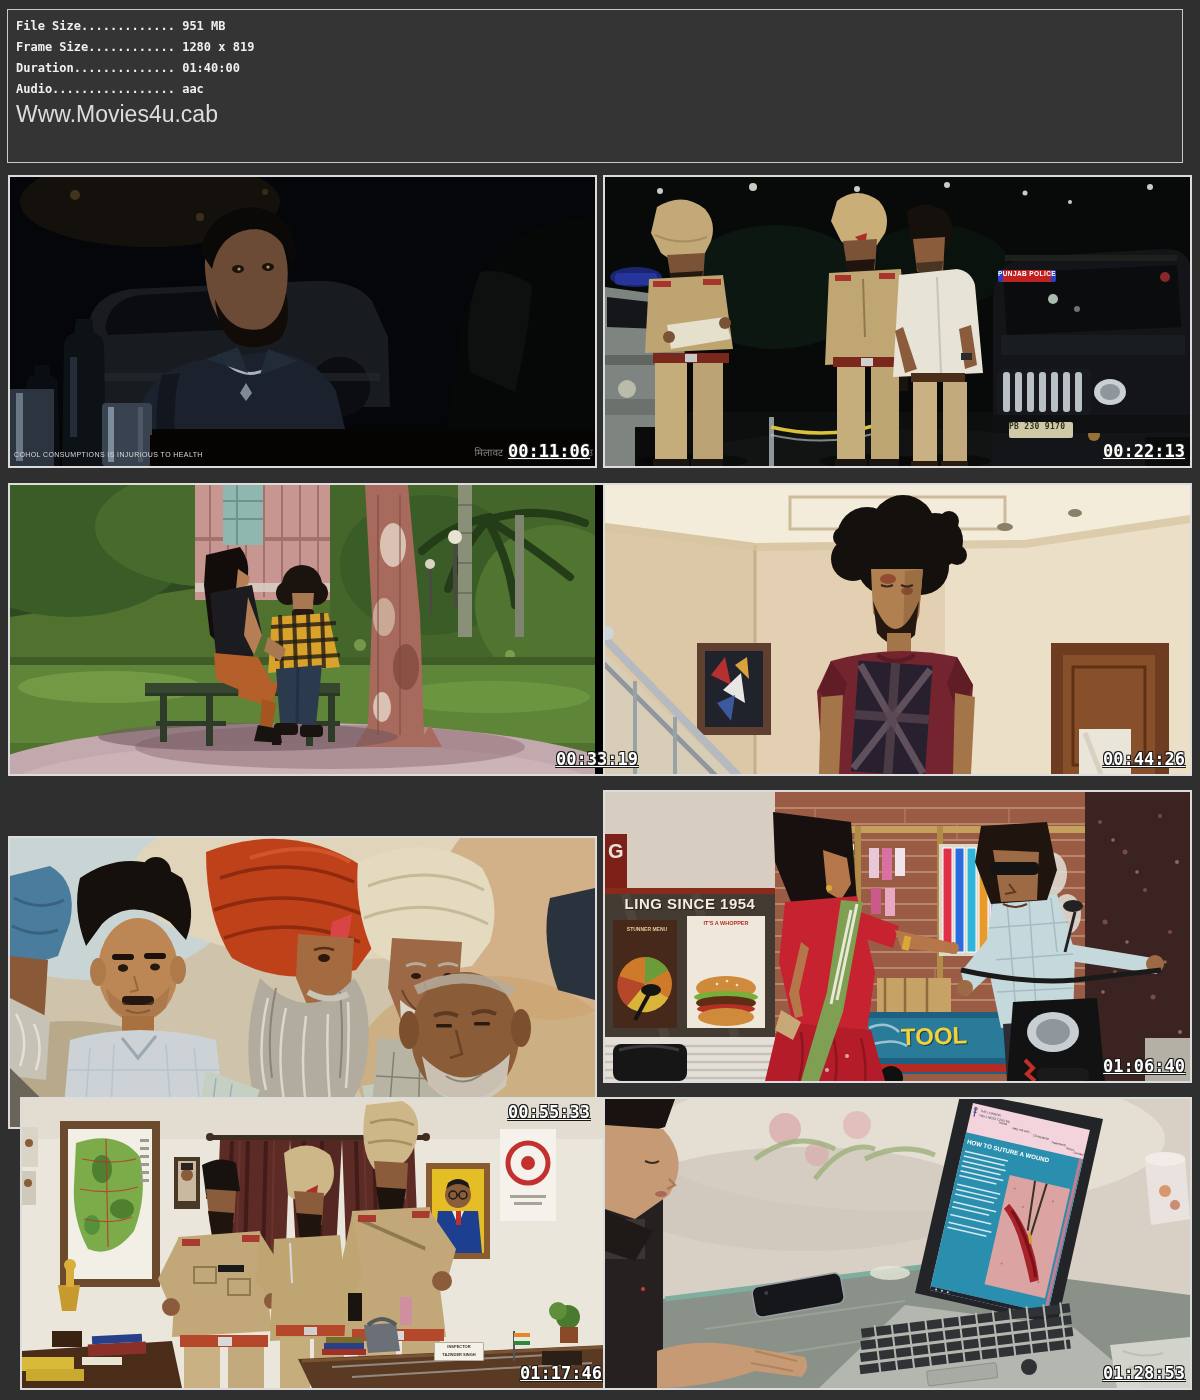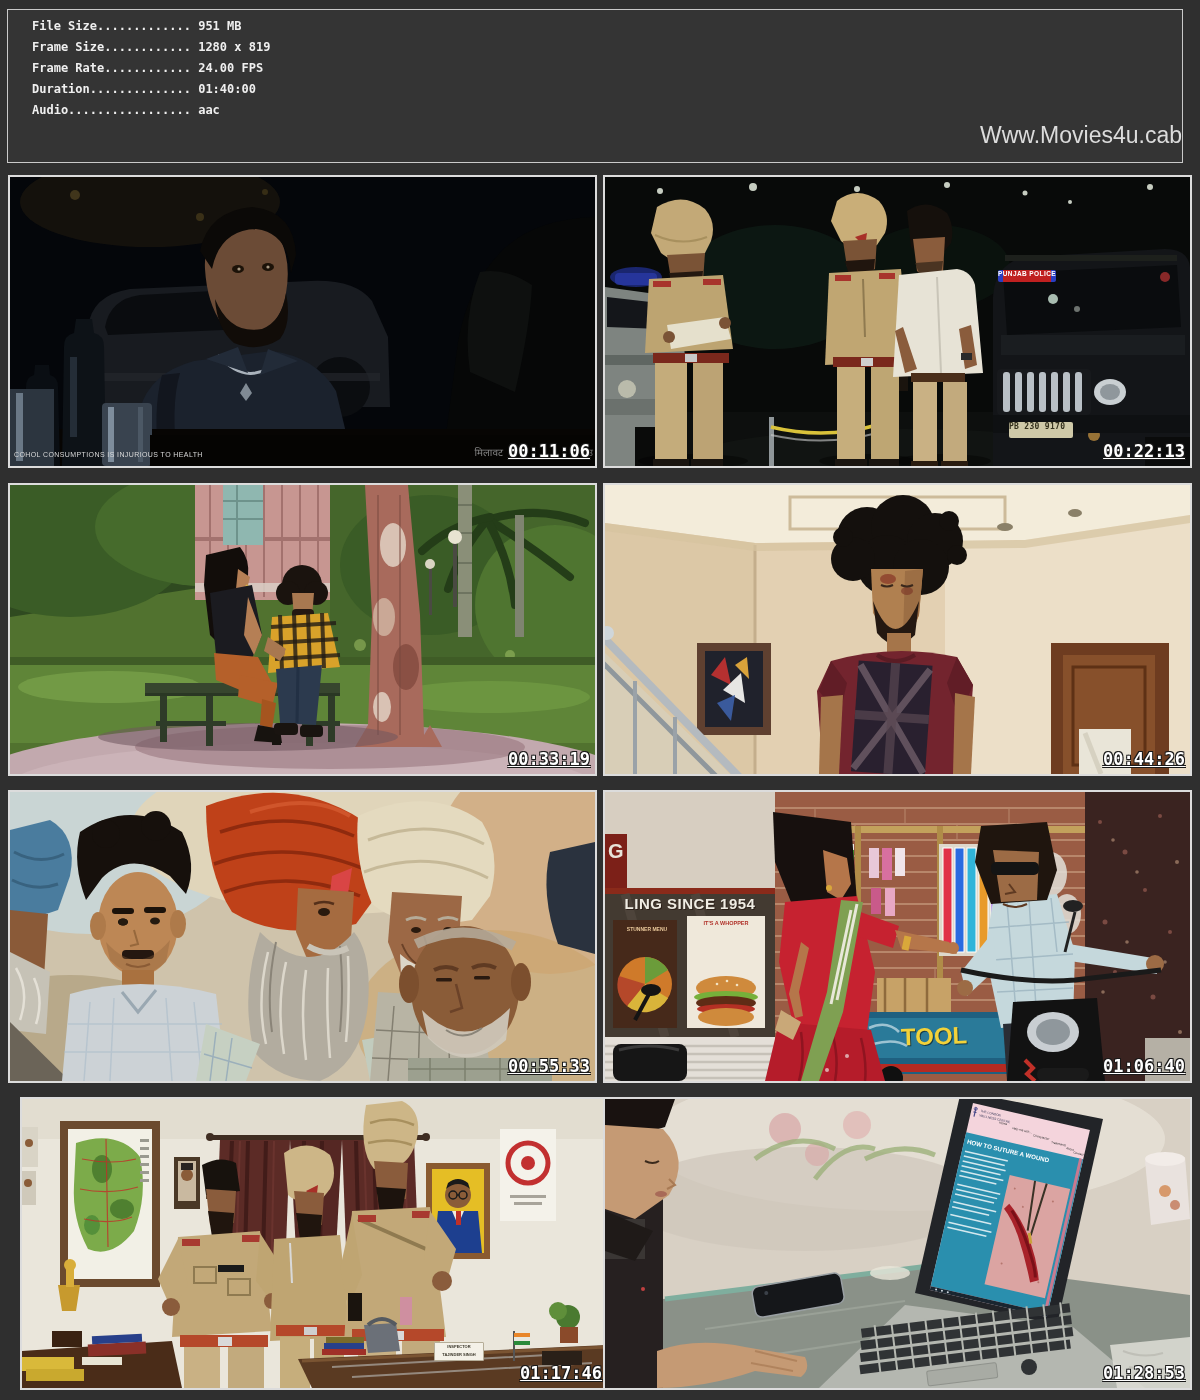--- a/index.html
+++ b/index.html
@@ -1,26 +1,26 @@
 <!DOCTYPE html>
 <html><head>
 <meta charset="utf-8">
 <style>
   html,body{margin:0;padding:0;}
   body{width:1200px;height:1400px;position:relative;background:#2f2f2f;overflow:hidden;
        font-family:"DejaVu Sans Mono",monospace;}
   .info-panel{position:absolute;left:7px;top:9px;width:1176px;height:154px;box-sizing:border-box;
-       background:#343434;border:1px solid #c9c9c9;padding:6px 0 0 24px;}
+       background:#343434;border:1px solid #c9c9c9;padding:6px 0 0 8px;}
   .info-line{font:bold 12px "DejaVu Sans Mono",monospace;color:#efefef;line-height:21px;white-space:pre;}
-  .watermark{font:400 23px "Liberation Sans",sans-serif;color:#dcdcdc;line-height:26px;margin-top:1px;text-align:right;}
+  .watermark{font:400 23px "Liberation Sans",sans-serif;color:#dcdcdc;line-height:26px;margin-top:1px;}
   .shot{position:absolute;width:585px;height:289px;border:2px solid #dcdcdc;background:#000;overflow:hidden;}
   .shot svg{position:absolute;left:0;top:0;width:585px;height:289px;display:block;}
   #s1{left:8px;top:175px;}  #s2{left:603px;top:175px;}
-  #s3{left:8px;top:483px;}  #s4{left:603px;top:483px;}
-  #s5{left:8px;top:790px;text-align:center;}  #s6{left:603px;top:790px;}
+  #s3{left:8px;top:483px;padding-left:48px;}  #s4{left:603px;top:483px;}
+  #s5{left:8px;top:836px;text-align:center;}  #s6{left:603px;top:790px;}
   #s7{left:20px;top:1097px;} #s8{left:603px;top:1097px;}
   .ts{position:absolute;right:5px;bottom:5px;z-index:9;font:bold 17px "DejaVu Sans Mono",monospace;color:#fff;
       text-shadow:-1px -1px 0 #1a1a1a,1px 1px 0 #1a1a1a,1px -1px 0 #1a1a1a,-1px 1px 0 #1a1a1a;text-decoration:underline;}
   .ovl{position:absolute;z-index:5;}
   .warn{left:4px;bottom:8px;font:400 7px "Liberation Sans",sans-serif;color:#d9d9d9;letter-spacing:.4px;}
   .deva{right:92px;bottom:7px;font:400 10px "DejaVu Sans",sans-serif;color:#9a9a9a;opacity:.85;}
   .deva2{right:2px;bottom:7px;font:400 10px "DejaVu Sans",sans-serif;color:#9a9a9a;opacity:.7;z-index:4;margin-top:44px;}
   .pbanner{left:393px;top:93px;width:58px;height:12px;line-height:12px;text-align:center;
       font:bold 6.5px "Liberation Sans",sans-serif;color:#fff;letter-spacing:.4px;border-radius:2px;
       background:linear-gradient(90deg,#2a3ec2 0 9%,#c02020 9% 91%,#2a3ec2 91%);}
@@ -35,21 +35,20 @@
       transform:rotate(-2deg);text-shadow:1px 1px 0 #143a4a;}
   .nameplate{left:412px;top:243px;width:48px;height:17px;background:#f4f1e8;border:1px solid #b5ad98;
       border-radius:1px;font:bold 4px "Liberation Sans",sans-serif;color:#3a362a;text-align:center;line-height:1.9;}
 </style>
 </head>
 <body>
 
 <div class="info-panel">
   <div class="info-line">File Size............. 951 MB</div>
   <div class="info-line">Frame Size............ 1280 x 819</div>
-  <div class="info-line">Frame Rate............ 24.00 FPS</div>
   <div class="info-line">Duration.............. 01:40:00</div>
   <div class="info-line">Audio................. aac</div>
   <div class="watermark">Www.Movies4u.cab</div>
 </div>
 
 <div class="shot" id="s1">
 <svg viewBox="0 0 585 289">
   <rect width="585" height="289" fill="#04060a"></rect>
   <ellipse cx="140" cy="25" rx="130" ry="45" fill="#231c0e" opacity=".55"></ellipse>
   <circle cx="65" cy="18" r="5" fill="#6b5a2a" opacity=".5"></circle>

